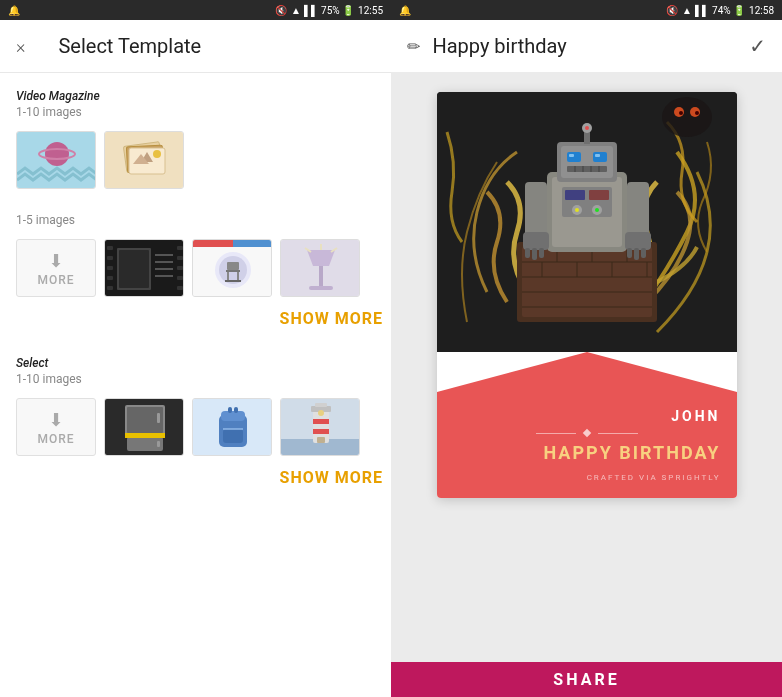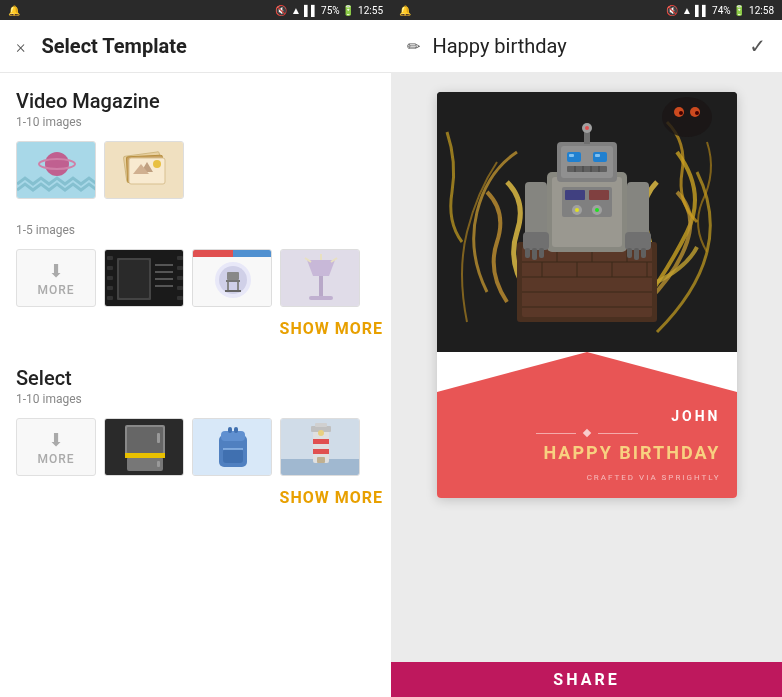--- a/index.html
+++ b/index.html
@@ -40,37 +40,39 @@
     }
     .close-btn {
       font-size: 18px;
       color: #555;
       cursor: pointer;
       margin-right: 16px;
       font-weight: 300;
     }
     .left-header-title {
       font-size: 20px;
-      font-weight: 700;
+      font-weight: 400;
       color: #222;
+      margin-left: 17px;
     }
     .left-content {
       overflow-y: auto;
       flex: 1;
       padding: 0;
     }
 
     .section {
       padding: 16px 16px 8px;
     }
     .section-title {
-      font-size: 20px;
+      font-size: 12px;
       font-weight: 500;
       color: #222;
       margin-bottom: 2px;
+      font-style: italic;
     }
     .section-subtitle {
       font-size: 12px;
       color: #888;
       margin-bottom: 12px;
     }
     .templates-row {
       display: flex;
       gap: 8px;
       flex-wrap: wrap;

